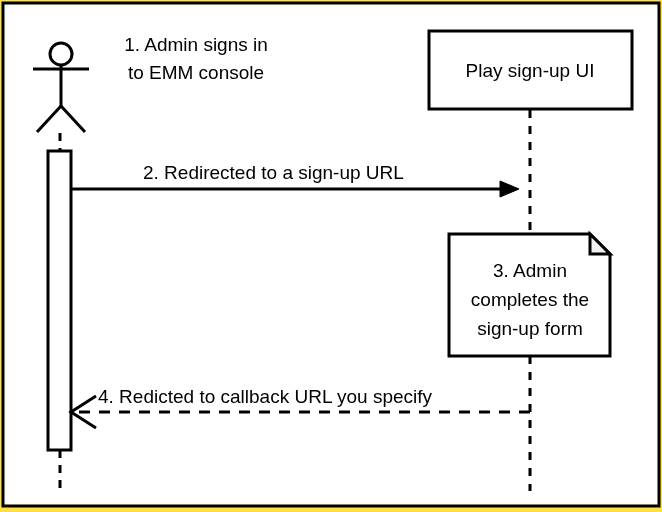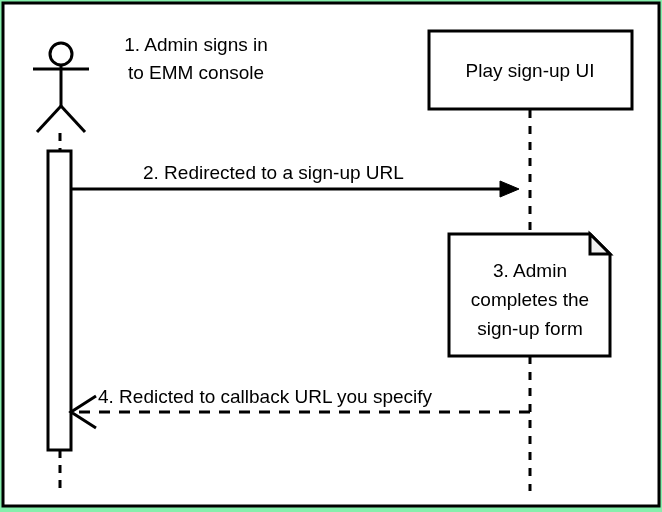--- a/index.html
+++ b/index.html
@@ -7,21 +7,21 @@
     padding: 0;
     background: #ffffff;
   }
   body {
     font-family: "Liberation Sans", sans-serif;
   }
   #canvas {
     position: relative;
     width: 662px;
     height: 512px;
-    background: #86efac;
+    background: #fde047;
     overflow: hidden;
   }
   #diagram-svg {
     position: absolute;
     left: 0;
     top: 0;
     width: 662px;
     height: 512px;
   }
   .diag-text {

